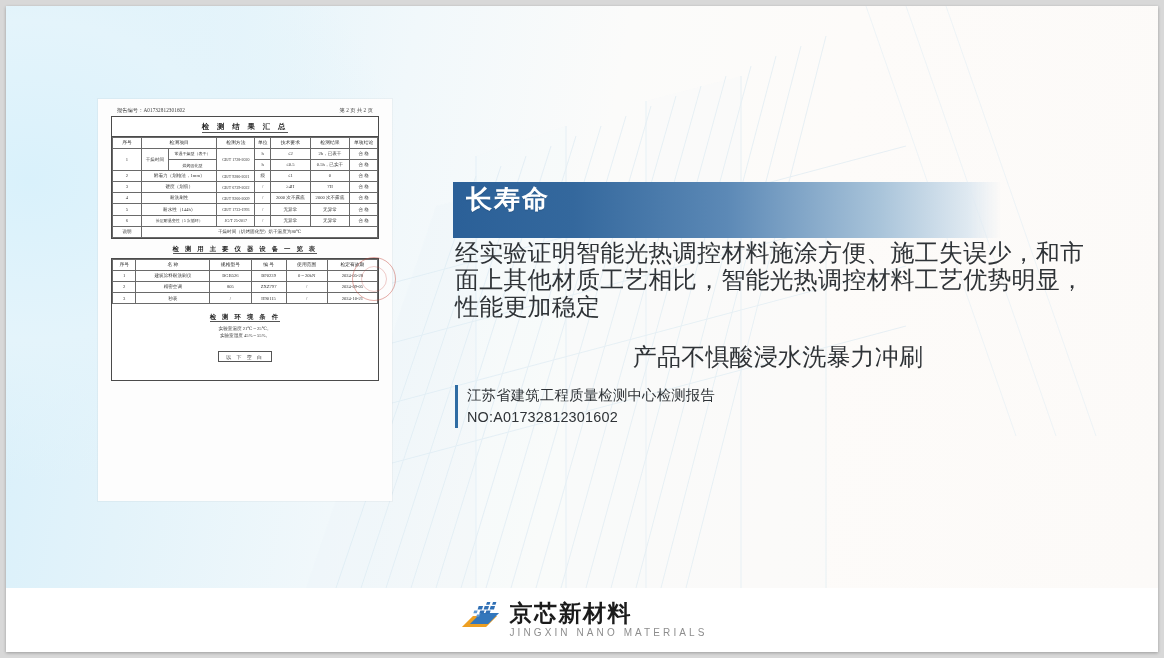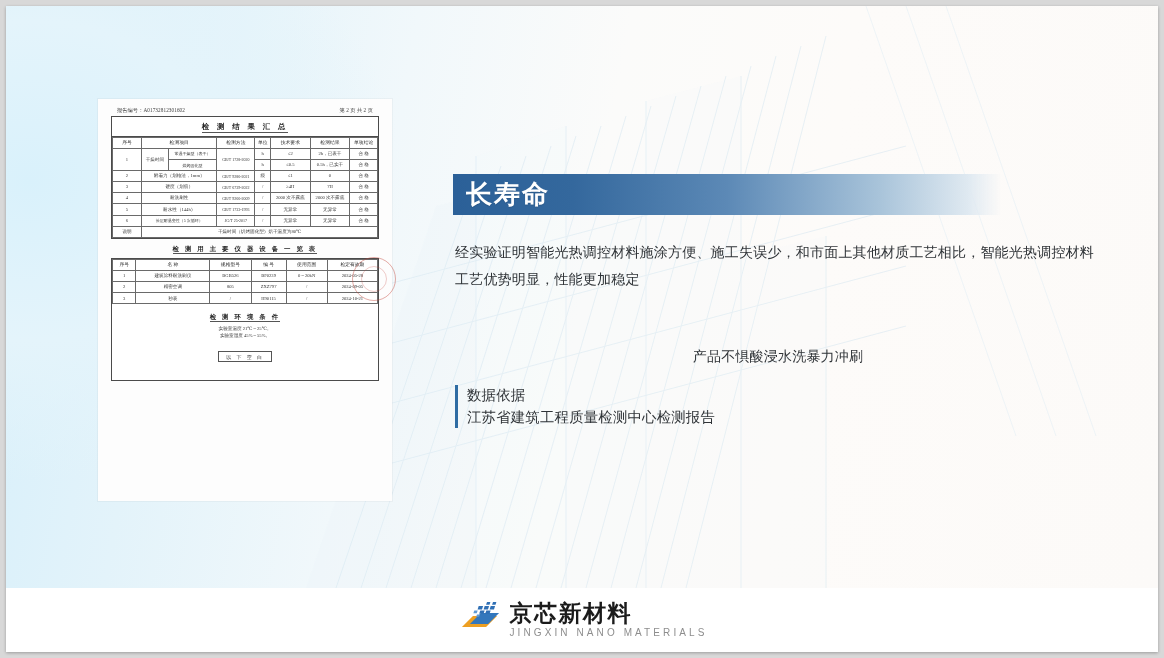--- a/index.html
+++ b/index.html
@@ -148,38 +148,38 @@
 
   
   #right-col {
     position: absolute;
     left: 447px; top: 0;
     width: 680px; height: 582px;
   }
 
   #section-title {
     position: absolute;
-    left: 0; top: 168px;
-    width: 548px; height: 41px;
+    left: 0; top: 176px;
+    width: 548px; height: 56px;
     background: linear-gradient(90deg, #2b6098 0%, #34689d 22%, #5c89b6 50%, #a9c4da 78%, #dfe9f1 94%, rgba(247,250,252,0) 100%);
-    display: flex; align-items: center;
+    display: flex; 
   }
   #section-title .tt {
     color: #ffffff;
     font-size: 26px;
     font-weight: bold;
     letter-spacing: 2px;
     padding-left: 13px;
     text-shadow: 0 1px 1px rgba(0,0,0,0.12);
   }
 
   .para {
     position: absolute;
     color: #2f3337;
-    font-size: 14px;
+    font-size: 24px;
     line-height: 27px;
     letter-spacing: .2px;
   }
   #para-1 { left: 2px; top: 233px; width: 646px; }
   #para-2 { left: 2px; top: 297px; width: 646px; }
   #para-3 { left: 2px; top: 337px; width: 646px; text-align: center; }
 
   #data-source {
     position: absolute;
     left: 2px; top: 379px;
@@ -416,22 +416,22 @@
     <div id="right-col">
 
       <div id="section-title">
         <div class="tt">长寿命</div>
       </div>
 
       <div class="para" id="para-1">经实验证明智能光热调控材料施涂方便、施工失误少，和市面上其他材质工艺相比，智能光热调控材料工艺优势明显，性能更加稳定</div>
       <div class="para" id="para-3">产品不惧酸浸水洗暴力冲刷</div>
 
       <div id="data-source">
-        <div class="ds-line">数据依据</div>
         <div class="ds-line">江苏省建筑工程质量检测中心检测报告</div>
+        <div class="ds-line">NO:A01732812301602</div>
       </div>
 
     </div>
   </div>
 
   <div id="footer">
     <div id="logo">
       <div id="logo-mark">
         <svg width="44" height="36" viewBox="0 0 44 36">
           <polygon points="6,25 17,14 41,14 30,25" fill="#efa024"></polygon>

